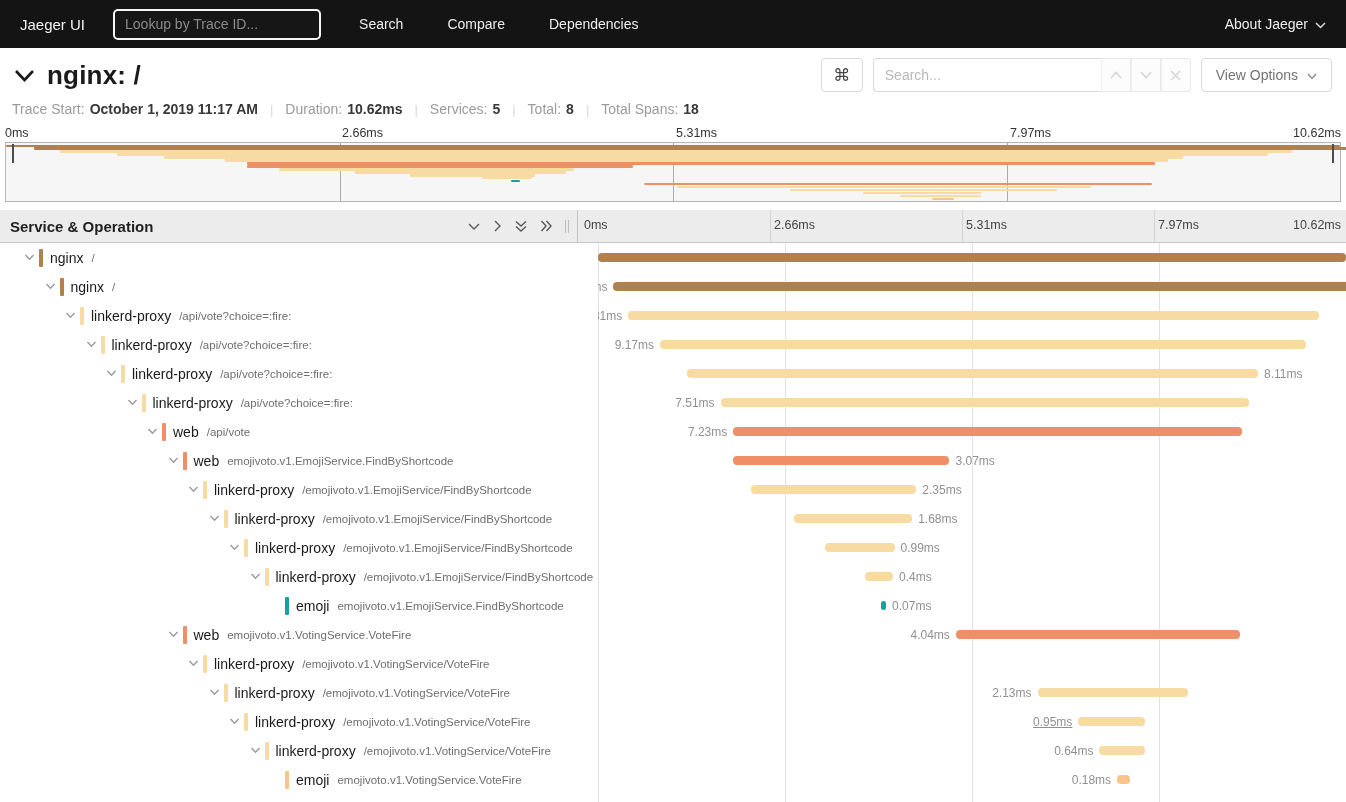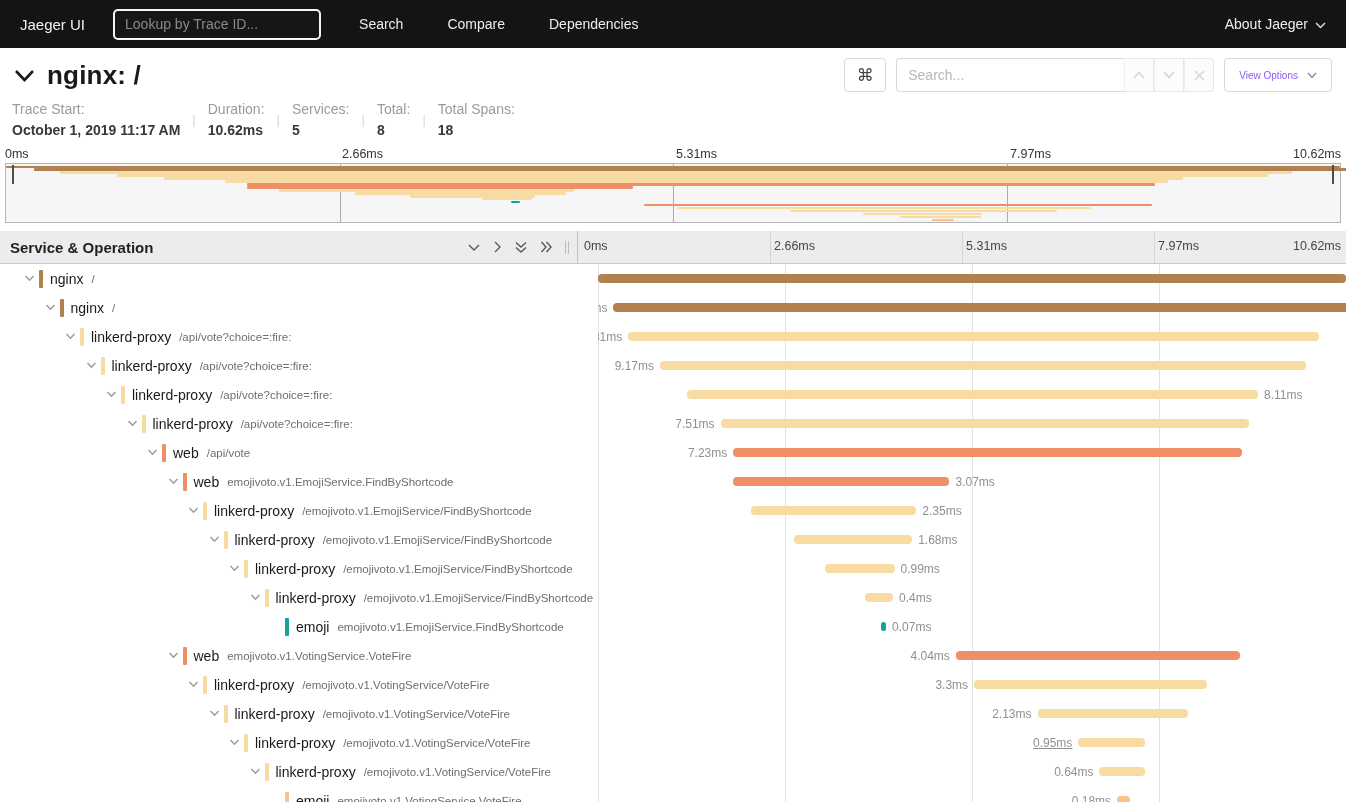--- a/index.html
+++ b/index.html
@@ -17,34 +17,34 @@
   .nav-spacer { flex:1; }
   .nav-about { color:#ededed; font-size:14px; display:flex; align-items:center; gap:7px; cursor:pointer; }
 
   
   .trace-toolbar { display:flex; justify-content:space-between; align-items:center; padding:10px 10px 2px 10px; }
   .tt-left { display:flex; align-items:center; gap:8px; }
   .title-chevron { display:inline-flex; padding:2px 4px; cursor:pointer; }
   .trace-title { font-size:26px; font-weight:600; color:#1a1a1a; letter-spacing:0.2px; }
   .tt-right { display:flex; align-items:center; gap:10px; padding-right:4px; }
   .btn { background:#fff; border:1px solid #d9d9d9; border-radius:4px; height:34px;
-    display:inline-flex; align-items:center; justify-content:center; cursor:pointer; font-size:10px; color:#8b5cf6; }
+    display:inline-flex; align-items:center; justify-content:center; cursor:pointer; font-size:14px; color:#737373; }
   .cmd-btn { width:42px; font-size:17px; color:#444; }
   .search-group { display:flex; align-items:stretch; height:34px; }
   .trace-search { width:228px; border:1px solid #d9d9d9; border-right:none; border-radius:4px 0 0 4px;
     padding:0 11px; font-size:14px; color:#0f172a; outline:none; }
   .trace-search::placeholder { color:#b8b8b8; }
   .sg-btn { width:30px; border:1px solid #e8e8e8; border-left:1px solid #efefef; background:#fcfcfc;
     display:flex; align-items:center; justify-content:center; cursor:default; }
   .sg-btn:last-child { border-radius:0 4px 4px 0; }
   .view-options { padding:0 14px; gap:9px; }
 
   
   .trace-meta { display:flex; align-items:center; padding:7px 12px 6px 12px; font-size:14px; }
-  .meta-item { display:flex; gap:5px; align-items:baseline;flex-direction:column; }
+  .meta-item { display:flex; gap:5px; align-items:baseline; }
   .meta-label { color:#9b9b9b; }
   .meta-value { color:#383838; font-weight:700; }
   .meta-sep { color:#d9d9d9; margin:0 12px; font-size:13px; }
 
   
   .minimap-wrap { padding:0 5px; margin-top:2px; }
   .minimap-ticks { position:relative; height:17px; font-size:12.5px; color:#333; }
   .mt { position:absolute; top:1px; }
   .mt-0 { left:0; } .mt-1 { left:calc(25% + 3px); } .mt-2 { left:calc(50% + 3px); }
   .mt-3 { left:calc(75% + 3px); } .mt-4 { right:0; }
@@ -535,24 +535,20 @@
         <span class="row-chevron">
           <svg width="11" height="7" viewBox="0 0 11 7">
                 <polyline points="1.5,1 5.5,5.3 9.5,1" fill="none" stroke="#9a9a9a" stroke-width="1.4"></polyline>
               </svg>
         </span>
         <span class="svc-chip" style="background: rgb(248, 219, 162);"></span>
         <span class="svc-name">linkerd-proxy</span>
         <span class="op-name">/emojivoto.v1.VotingService/VoteFire</span>
       </div>
     </div>
-    <div class="row-right">
-      <div class="span-bar" style="left: 50.2825%; width: 31.0734%; background: rgb(248, 219, 162);"></div>
-      <span class="bar-label" style="right: calc(49.7175% + 6px);">3.3ms</span>
-    </div>
   </div>
 
   <div class="span-row">
     <div class="row-left">
       <div class="tree-entry" style="padding-left: 188.5px;">
         <span class="row-chevron">
           <svg width="11" height="7" viewBox="0 0 11 7">
                 <polyline points="1.5,1 5.5,5.3 9.5,1" fill="none" stroke="#9a9a9a" stroke-width="1.4"></polyline>
               </svg>
         </span>

